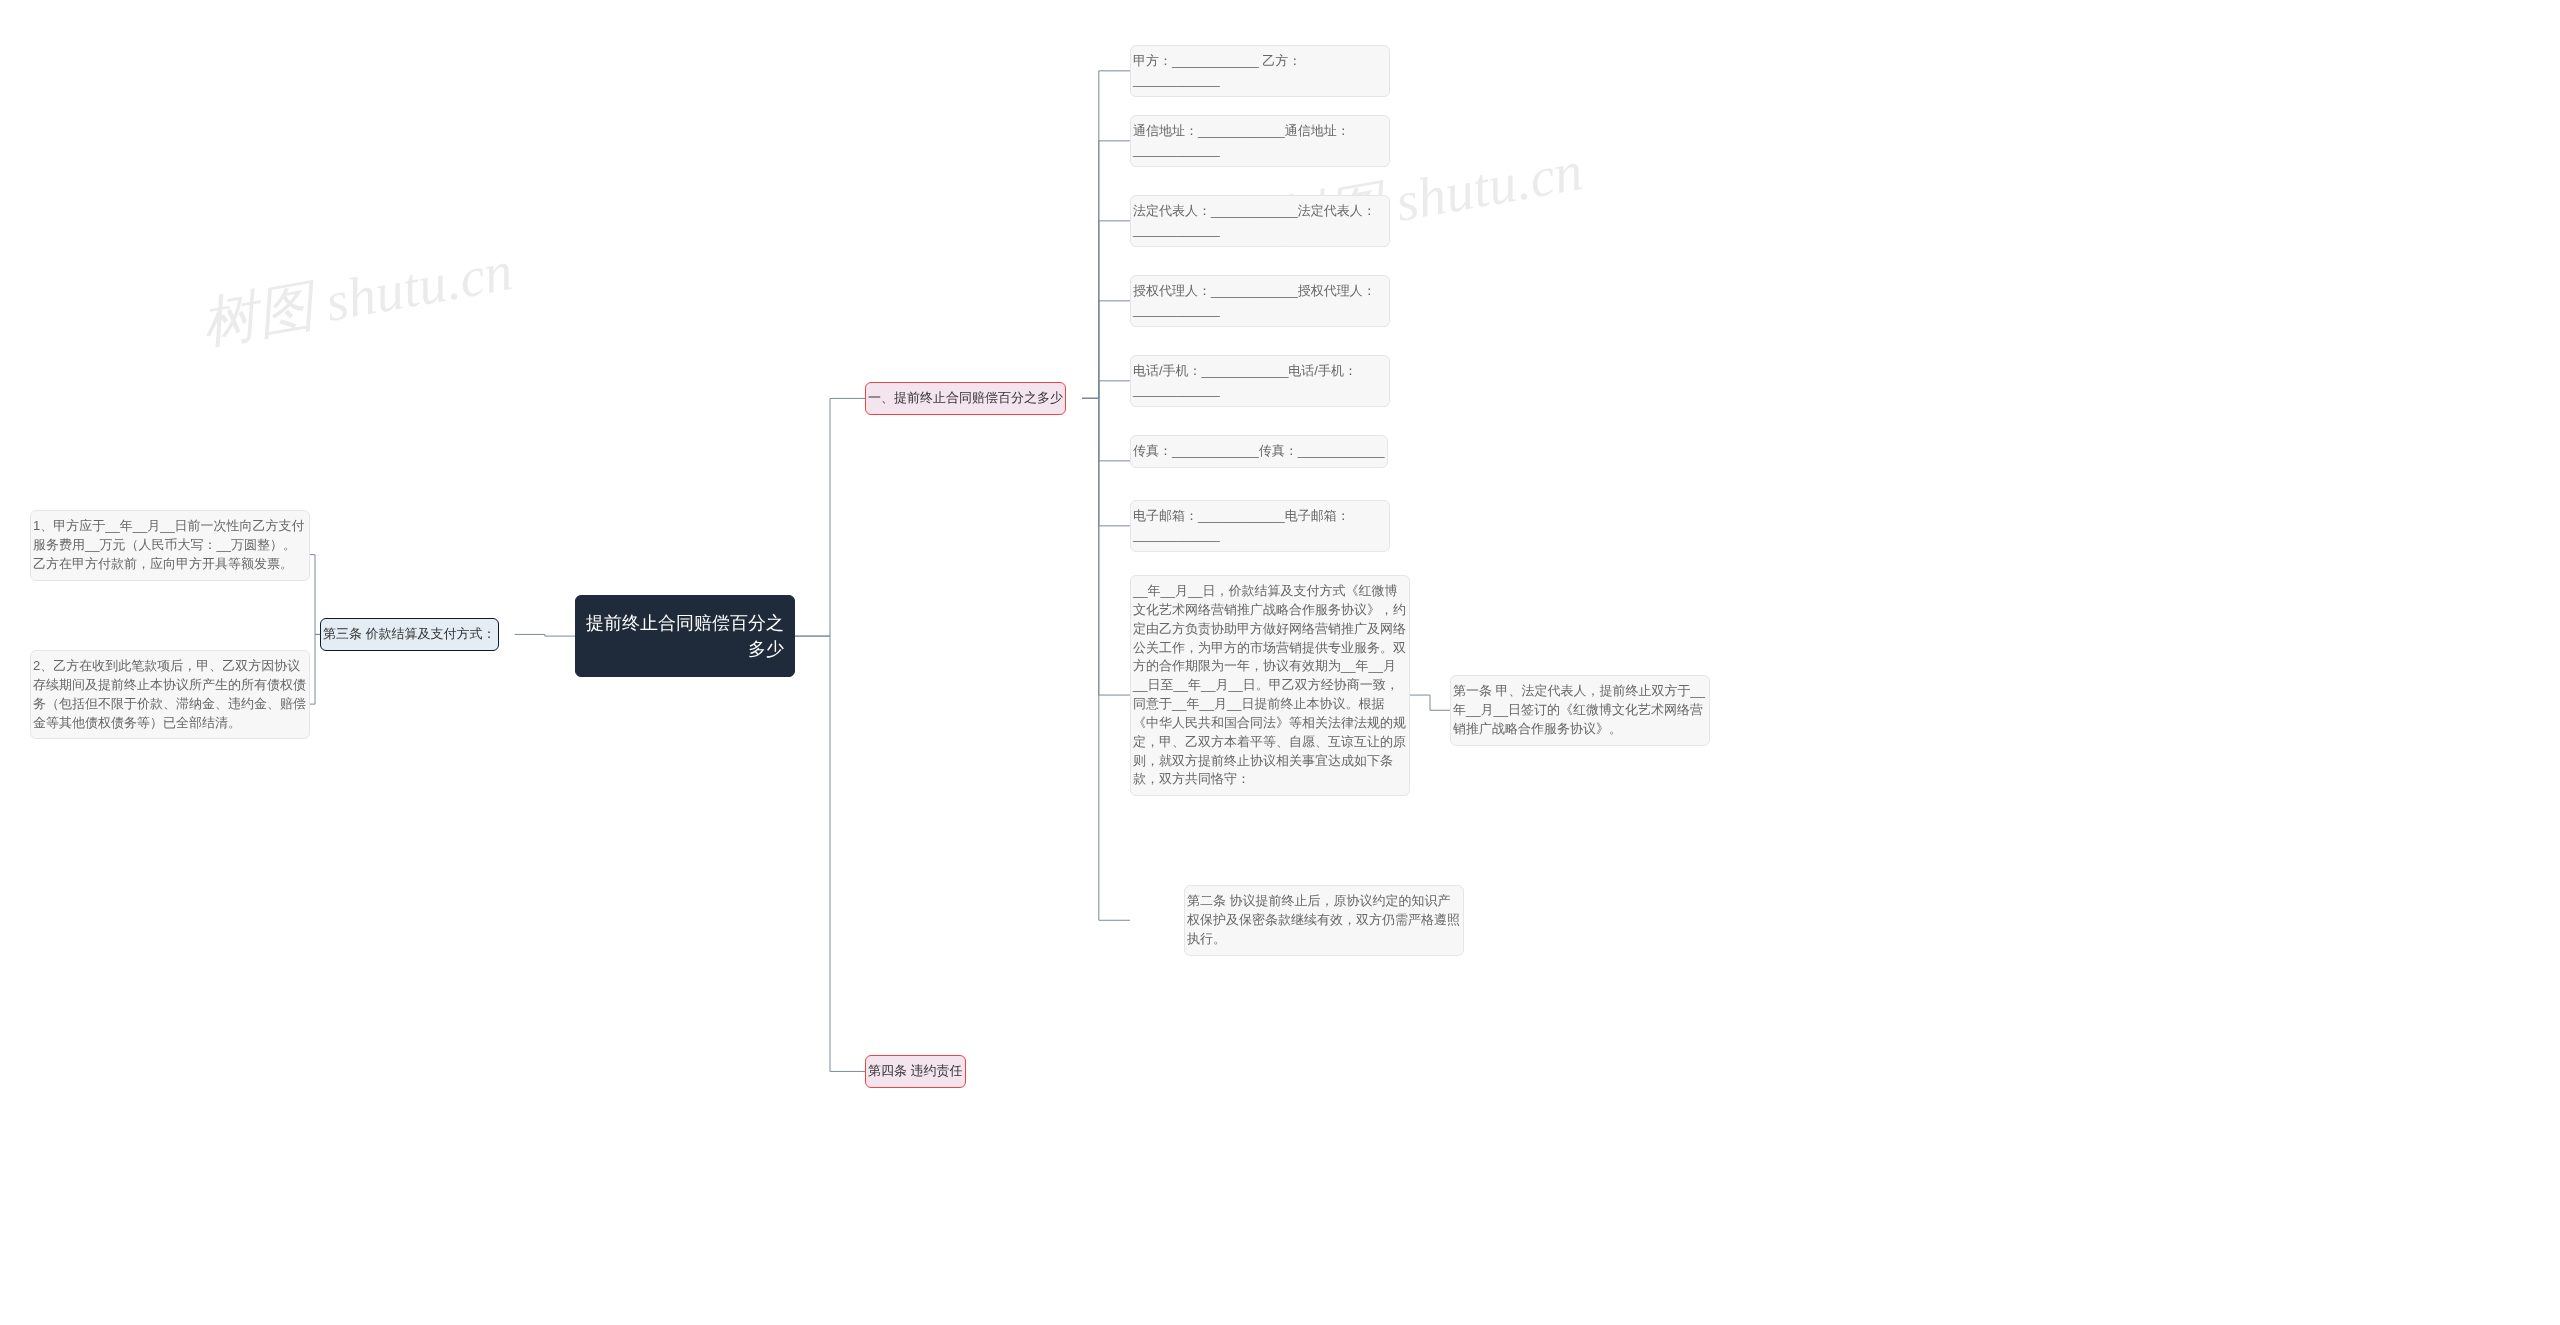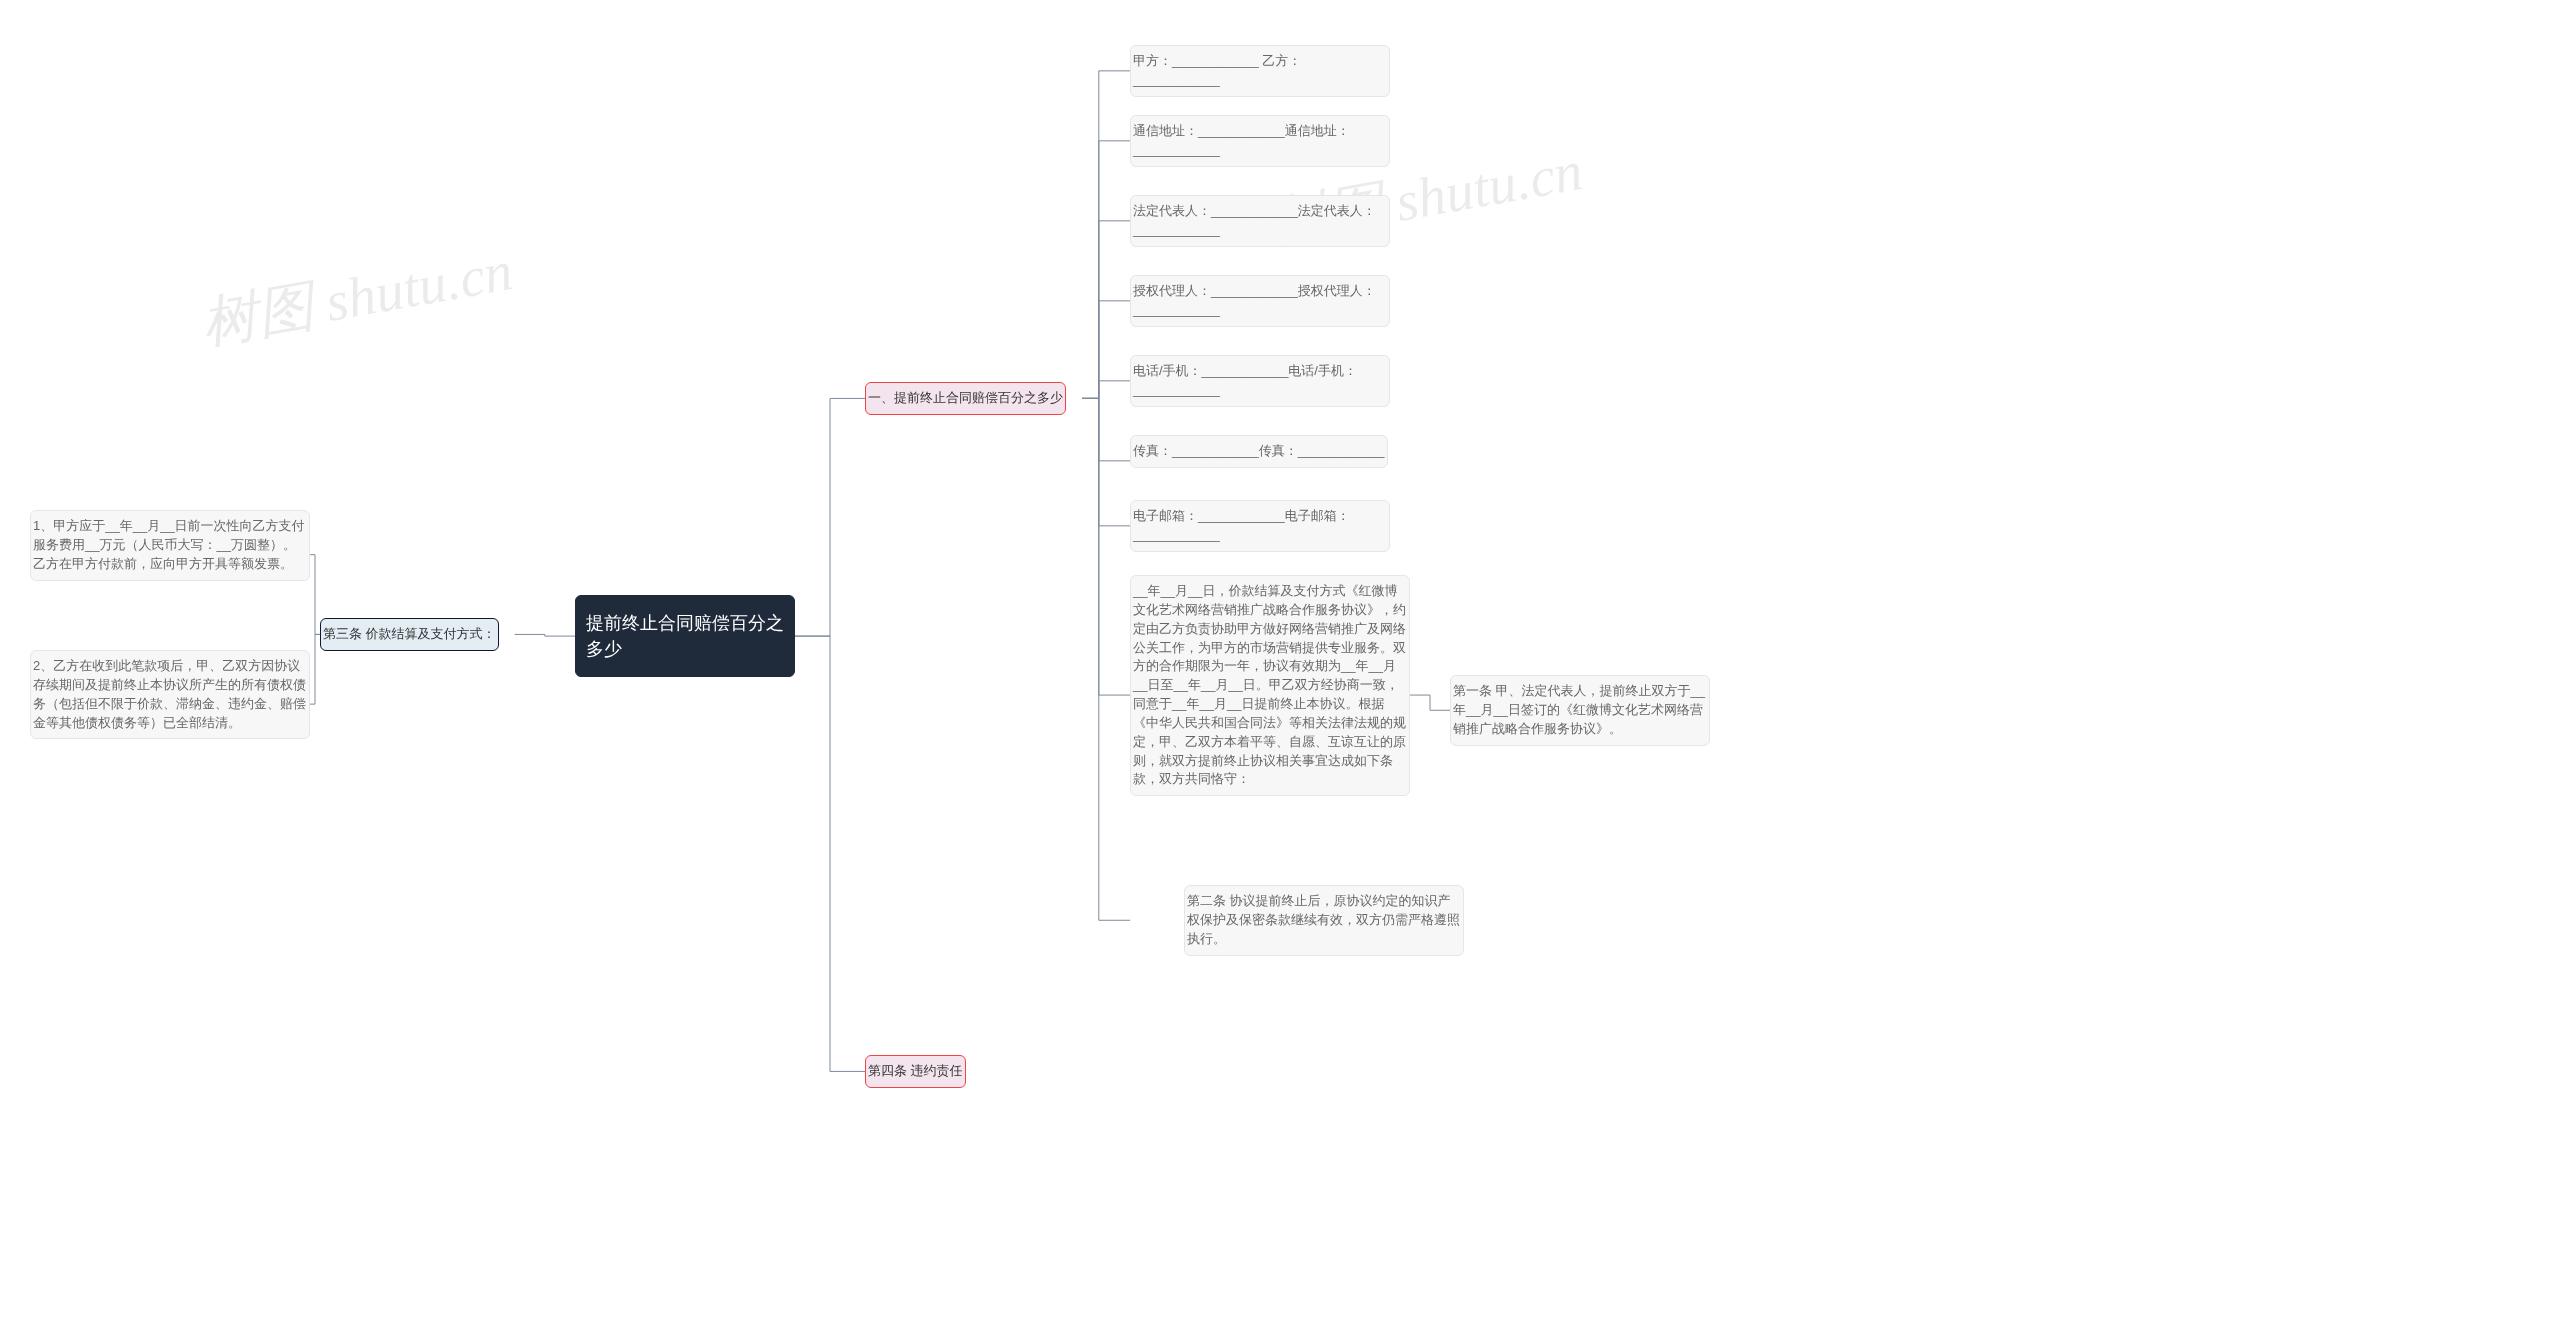--- a/index.html
+++ b/index.html
@@ -1,18 +1,18 @@
 <!DOCTYPE html>
 <html><head>
 <meta charset="utf-8">
 <style>
   html,body{margin:0;padding:0;width:2560px;height:1325px;background:#fff;font-family:"Microsoft YaHei","PingFang SC",sans-serif;overflow:hidden}
   svg{position:absolute;top:0;left:0;pointer-events:none}
   .node{position:absolute;box-sizing:border-box;border-radius:6px;padding:6px 2px;font-size:13px;line-height:1.45;color:#333}
-  .root{background:#1f2a3a;color:#fff;font-size:18px;font-weight:500;text-align:left;width:220px;padding:14px 10px;border:1px solid #1f2a3a}
+  .root{background:#1f2a3a;color:#fff;font-size:18px;font-weight:500;text-align:right;width:220px;padding:14px 10px;border:1px solid #1f2a3a}
   .branch-pink{background:#f4e4ee;border:1px solid #ef4444}
   .branch-blue{background:#e3edf3;border:1px solid #0f172a}
   .leaf{background:#f7f7f7;border:1px solid #e6e6e6;color:#666;max-width:260px}
   .leaf.wide{max-width:280px}
   .wm{position:absolute;color:rgba(0,0,0,0.08);font-size:56px;font-style:italic;transform:rotate(-10deg);font-family:serif;pointer-events:none;white-space:nowrap}
 </style>
 </head>
 <body>
 
 <div class="wm" style="left:200px;top:260px">树图 shutu.cn</div>

